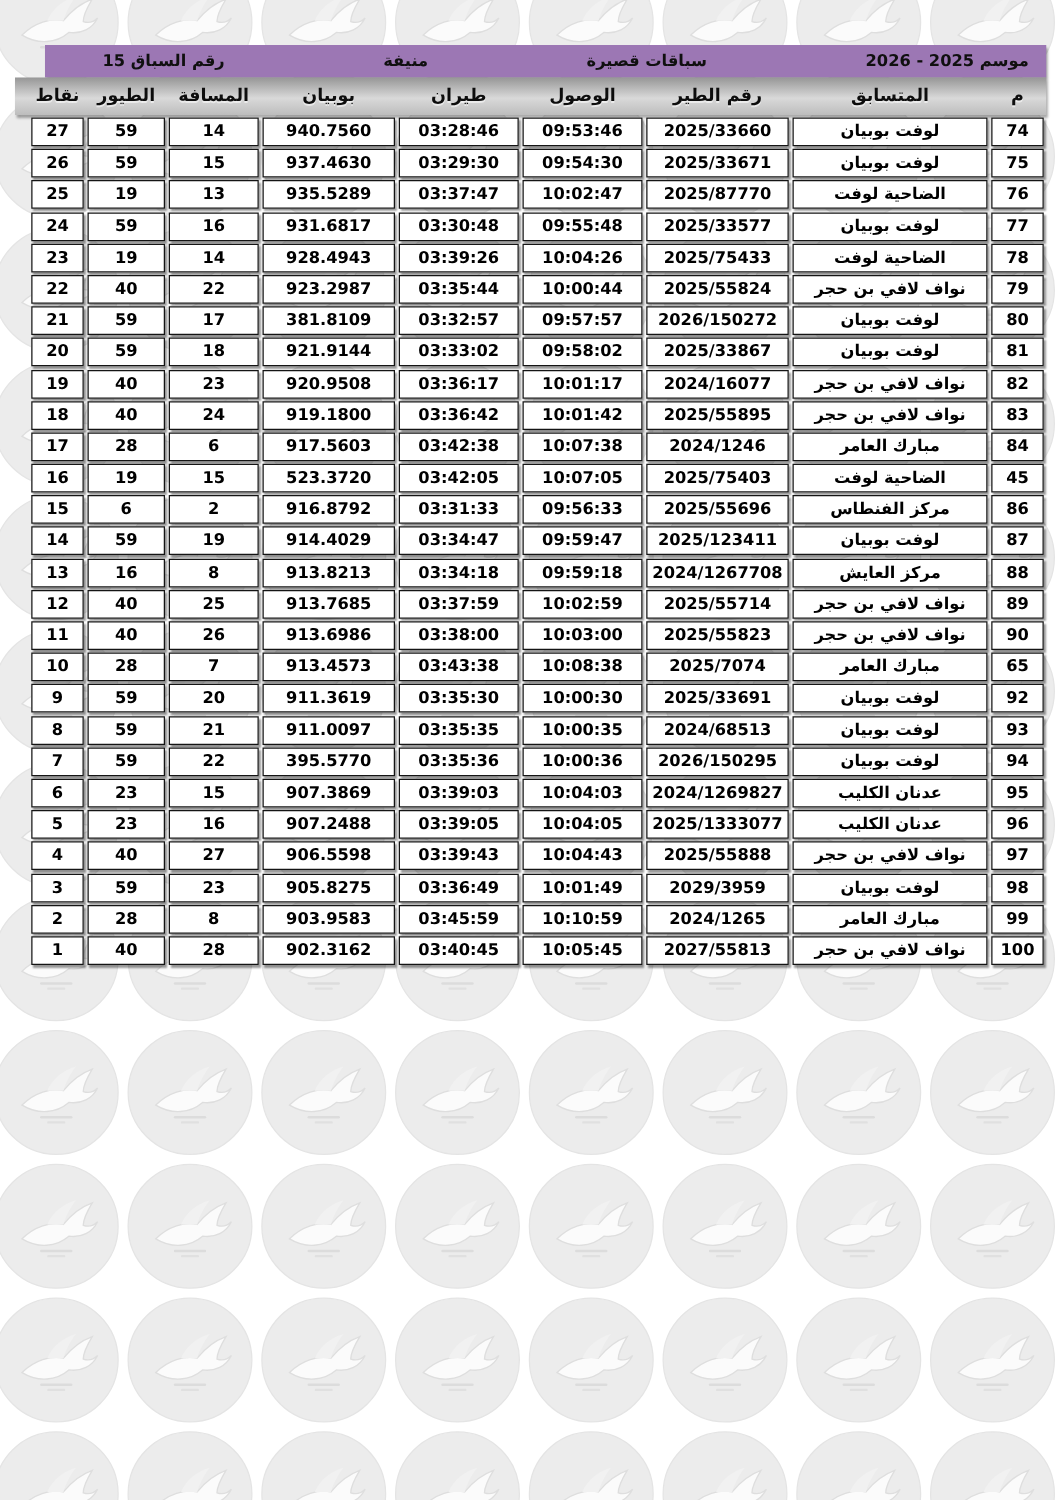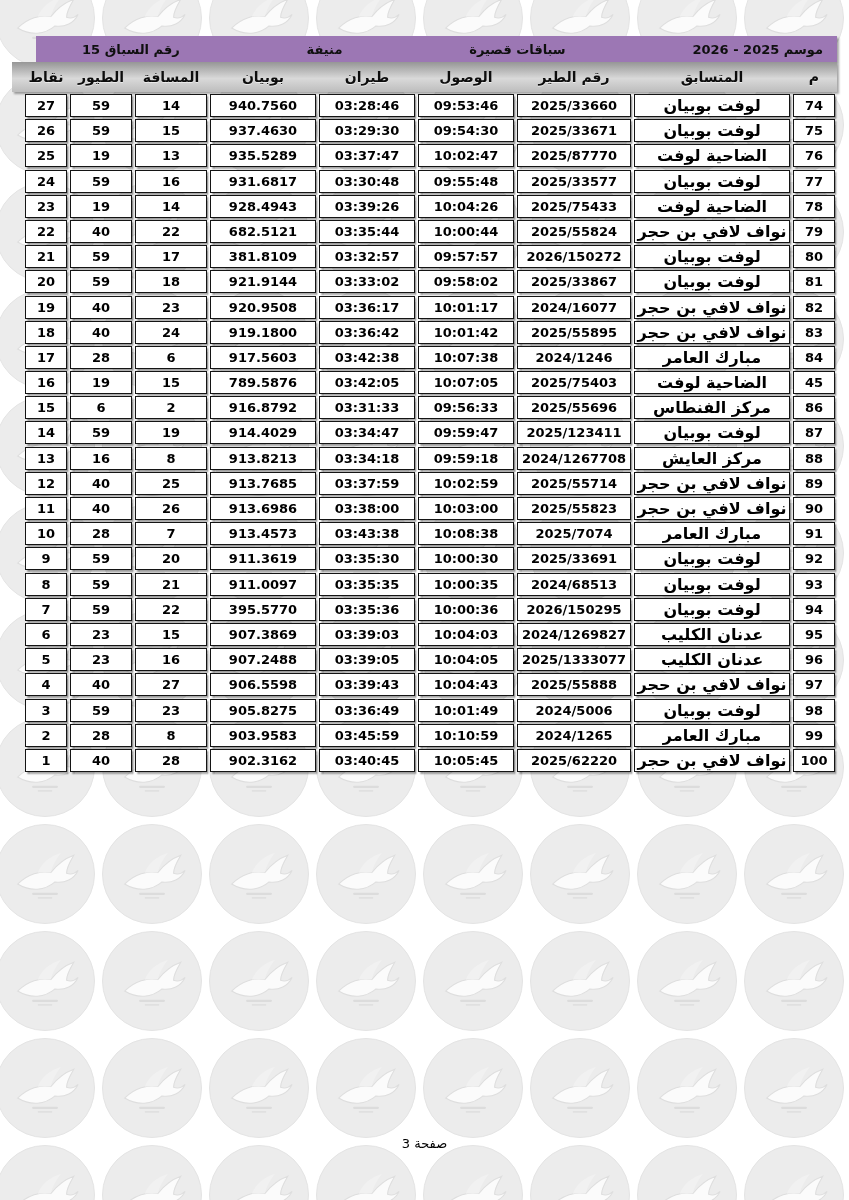--- a/index.html
+++ b/index.html
@@ -35,21 +35,21 @@
     text-shadow:0 1px 0 rgba(255,255,255,.55);}
   .tbody{position:absolute;left:12px;right:12px;top:94px;
     display:flex;flex-direction:column;row-gap:2.2px;}
   .trow{display:grid;grid-template-columns:var(--cols);direction:rtl;column-gap:3px;
     padding:0 2px;height:23px;}
   .cell{background:#fff;border:1px solid var(--cell-border);
     box-shadow:1.5px 2px 1.5px rgba(0,0,0,.4);
     display:flex;align-items:center;justify-content:center;
     font-weight:bold;font-size:13px;color:#000;overflow:hidden;white-space:nowrap;}
   .cell.num{direction:ltr;}
-  .cell.name{font-size:16px;}
+  .cell.name{font-size:13px;}
   .footer{position:absolute;left:0;right:0;top:1136px;text-align:center;
     font-size:13px;color:#000;direction:ltr;}
 </style>
 </head>
 <body>
 
 <div class="page">
   <div class="watermark" id="watermark">
       <div class="wm-circle" style="left: -5px; top: -32px;">
         <svg viewBox="0 0 100 100">
@@ -893,21 +893,21 @@
           <div class="cell num">14</div>
           <div class="cell num">19</div>
           <div class="cell num">23</div>
         </div>
         <div class="trow">
           <div class="cell num">79</div>
           <div class="cell name">نواف لافي بن حجر</div>
           <div class="cell num">2025/55824</div>
           <div class="cell num">10:00:44</div>
           <div class="cell num">03:35:44</div>
-          <div class="cell num">682.5121</div>
+          <div class="cell num">923.2987</div>
           <div class="cell num">22</div>
           <div class="cell num">40</div>
           <div class="cell num">22</div>
         </div>
         <div class="trow">
           <div class="cell num">80</div>
           <div class="cell name">لوفت بوبيان</div>
           <div class="cell num">2026/150272</div>
           <div class="cell num">09:57:57</div>
           <div class="cell num">03:32:57</div>
@@ -959,21 +959,21 @@
           <div class="cell num">6</div>
           <div class="cell num">28</div>
           <div class="cell num">17</div>
         </div>
         <div class="trow">
           <div class="cell num">45</div>
           <div class="cell name">الضاحية لوفت</div>
           <div class="cell num">2025/75403</div>
           <div class="cell num">10:07:05</div>
           <div class="cell num">03:42:05</div>
-          <div class="cell num">789.5876</div>
+          <div class="cell num">523.3720</div>
           <div class="cell num">15</div>
           <div class="cell num">19</div>
           <div class="cell num">16</div>
         </div>
         <div class="trow">
           <div class="cell num">86</div>
           <div class="cell name">مركز الفنطاس</div>
           <div class="cell num">2025/55696</div>
           <div class="cell num">09:56:33</div>
           <div class="cell num">03:31:33</div>
@@ -1020,21 +1020,21 @@
           <div class="cell name">نواف لافي بن حجر</div>
           <div class="cell num">2025/55823</div>
           <div class="cell num">10:03:00</div>
           <div class="cell num">03:38:00</div>
           <div class="cell num">913.6986</div>
           <div class="cell num">26</div>
           <div class="cell num">40</div>
           <div class="cell num">11</div>
         </div>
         <div class="trow">
-          <div class="cell num">91</div>
+          <div class="cell num">65</div>
           <div class="cell name">مبارك العامر</div>
           <div class="cell num">2025/7074</div>
           <div class="cell num">10:08:38</div>
           <div class="cell num">03:43:38</div>
           <div class="cell num">913.4573</div>
           <div class="cell num">7</div>
           <div class="cell num">28</div>
           <div class="cell num">10</div>
         </div>
         <div class="trow">
@@ -1099,21 +1099,21 @@
           <div class="cell num">10:04:43</div>
           <div class="cell num">03:39:43</div>
           <div class="cell num">906.5598</div>
           <div class="cell num">27</div>
           <div class="cell num">40</div>
           <div class="cell num">4</div>
         </div>
         <div class="trow">
           <div class="cell num">98</div>
           <div class="cell name">لوفت بوبيان</div>
-          <div class="cell num">2024/5006</div>
+          <div class="cell num">2029/3959</div>
           <div class="cell num">10:01:49</div>
           <div class="cell num">03:36:49</div>
           <div class="cell num">905.8275</div>
           <div class="cell num">23</div>
           <div class="cell num">59</div>
           <div class="cell num">3</div>
         </div>
         <div class="trow">
           <div class="cell num">99</div>
           <div class="cell name">مبارك العامر</div>
@@ -1121,24 +1121,23 @@
           <div class="cell num">10:10:59</div>
           <div class="cell num">03:45:59</div>
           <div class="cell num">903.9583</div>
           <div class="cell num">8</div>
           <div class="cell num">28</div>
           <div class="cell num">2</div>
         </div>
         <div class="trow">
           <div class="cell num">100</div>
           <div class="cell name">نواف لافي بن حجر</div>
-          <div class="cell num">2025/62220</div>
+          <div class="cell num">2027/55813</div>
           <div class="cell num">10:05:45</div>
           <div class="cell num">03:40:45</div>
           <div class="cell num">902.3162</div>
           <div class="cell num">28</div>
           <div class="cell num">40</div>
           <div class="cell num">1</div>
         </div>
       </div>
-    <div class="footer">صفحة 3</div>
   </div>
 </div>
 
 </body></html>

